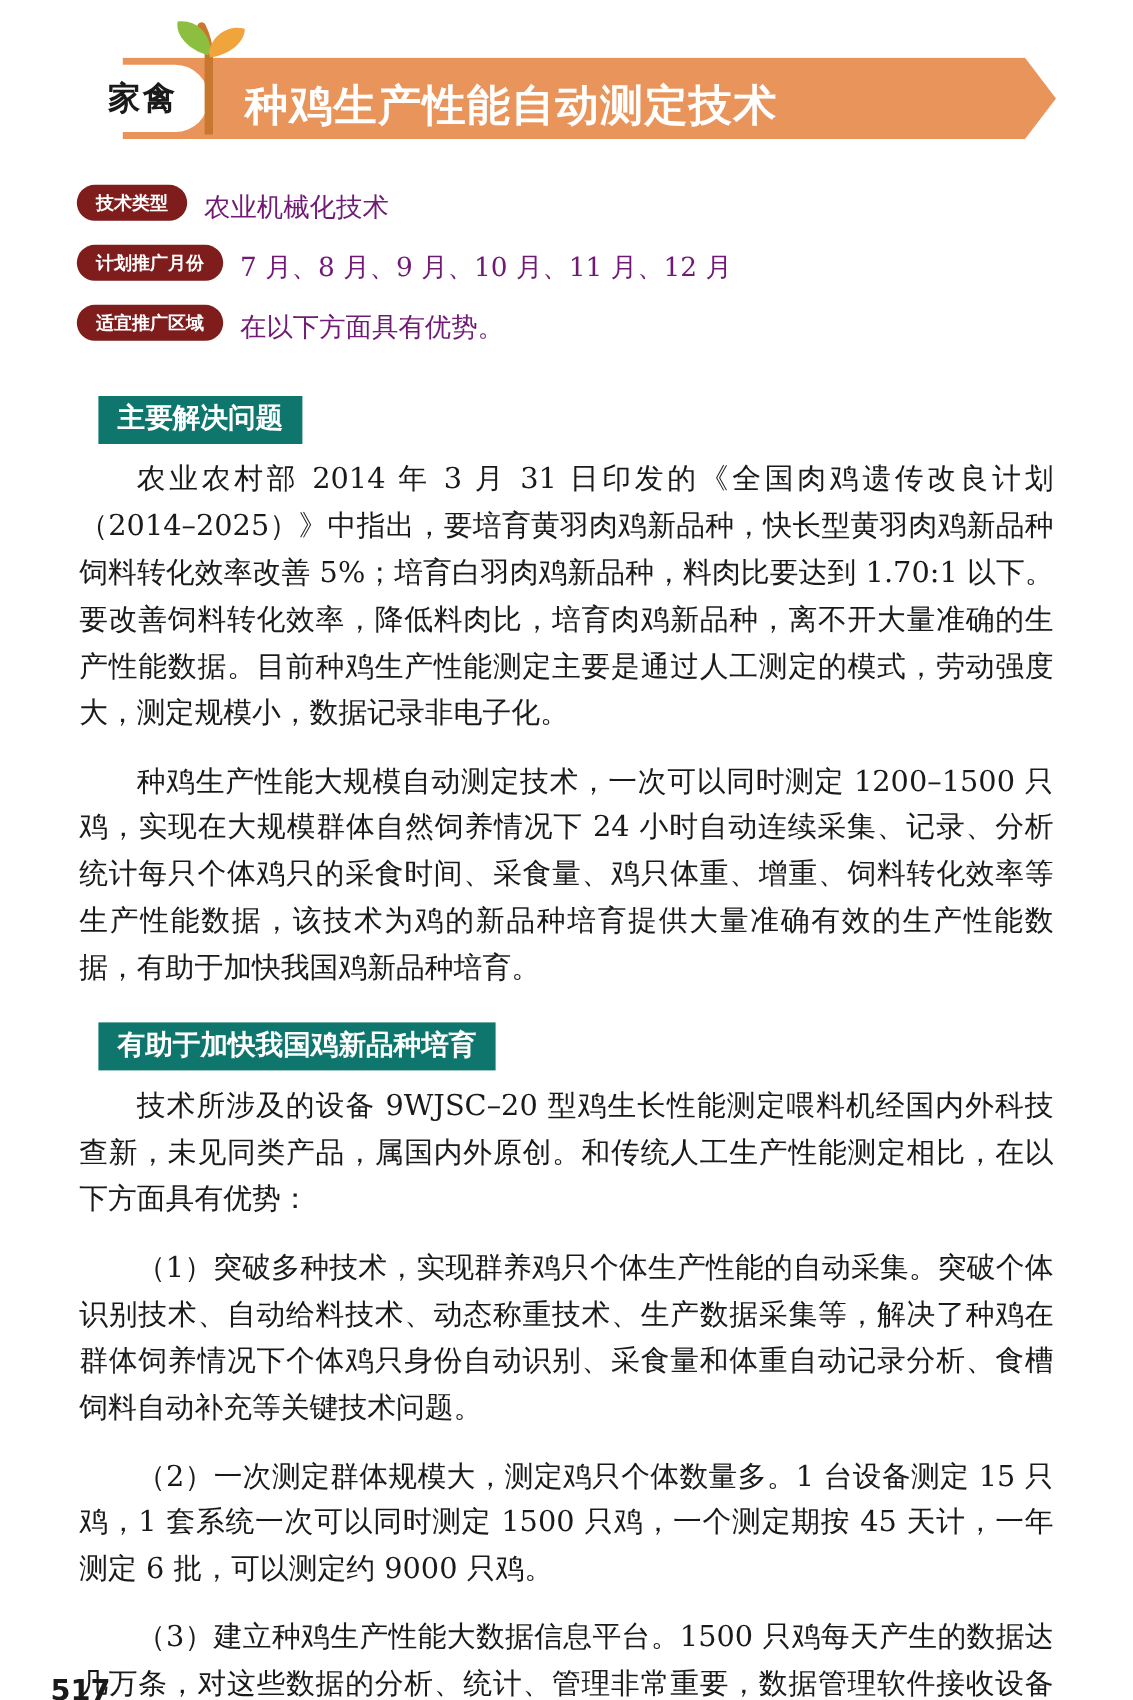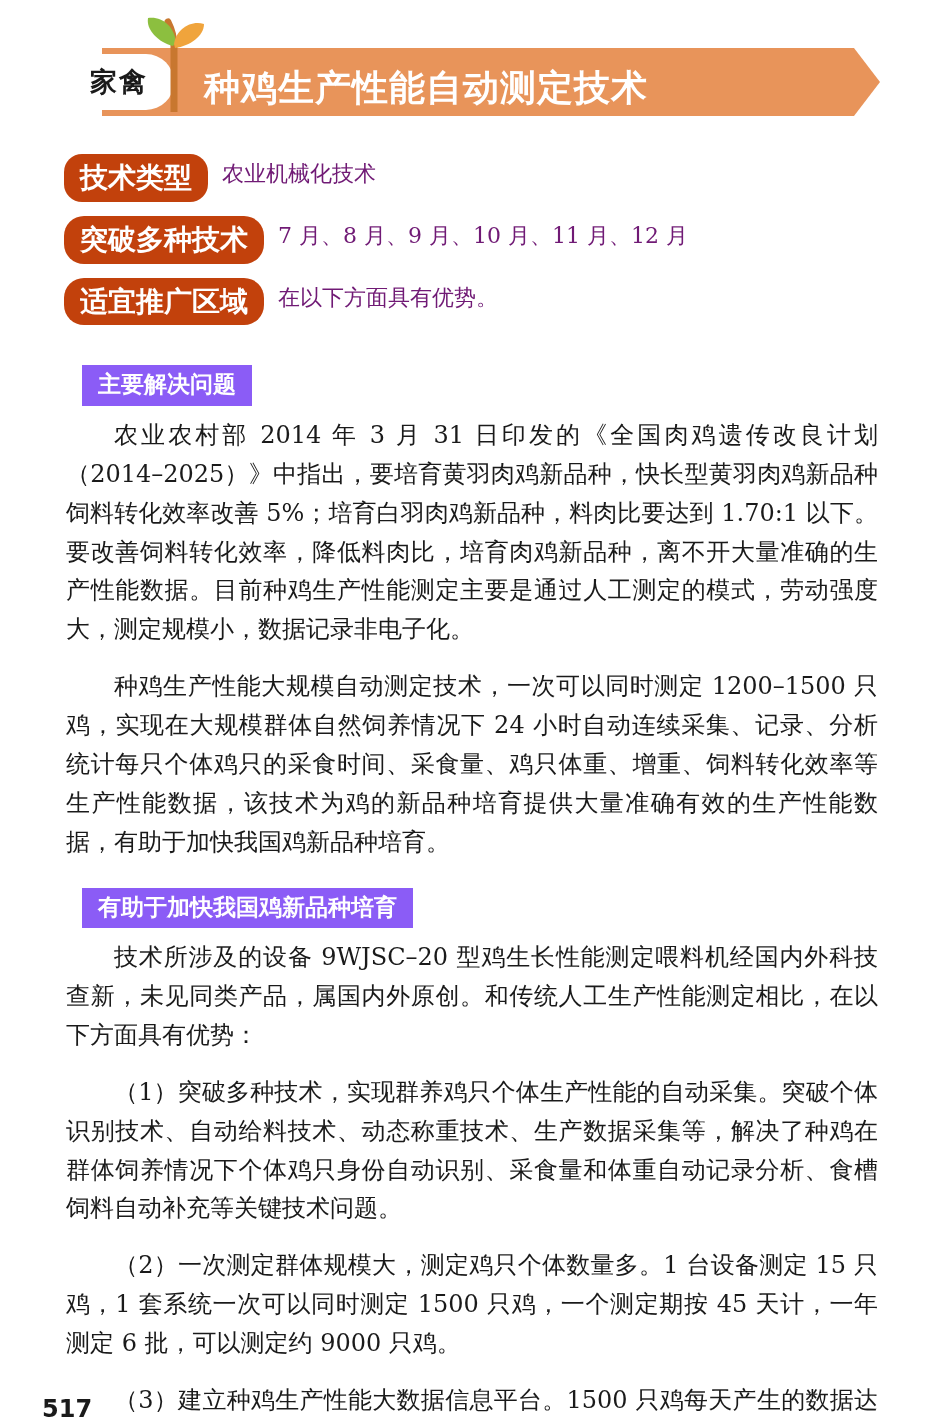--- a/index.html
+++ b/index.html
@@ -87,46 +87,46 @@
   
   .meta {
     margin-top: 26px;
   }
   .meta-row {
     display: flex;
     align-items: flex-start;
     margin-bottom: 14px;
   }
   .meta-label {
-    background: #c2410c;
+    background: #7f1d1d;
     color: #ffffff;
     font-family: "DejaVu Sans", "Liberation Sans", sans-serif;
     font-weight: bold;
-    font-size: 28px;
+    font-size: 15px;
     border-radius: 18px;
     padding: 5px 16px;
     white-space: nowrap;
     flex: none;
     line-height: 1.35;
   }
   .meta-label.wide { border-radius: 20px; }
   .meta-value {
     margin-left: 14px;
     font-size: 22px;
     line-height: 1.45;
     padding-top: 4px;
     color: #701a75;
     font-family: "DejaVu Serif", "Liberation Serif", serif;
   }
   .meta-value .line { display: block; }
 
   
   .section-heading {
     display: inline-block;
-    background: #8b5cf6;
+    background: #0f766e;
     color: #ffffff;
     font-family: "DejaVu Sans", "Liberation Sans", sans-serif;
     font-weight: bold;
     font-size: 23px;
     padding: 6px 16px 7px 16px;
     margin: 26px 0 10px 18px;
     line-height: 1.2;
   }
 
   
@@ -181,21 +181,21 @@
   <div class="meta">
 
     <div class="meta-row">
       <div class="meta-label">技术类型</div>
       <div class="meta-value">
         <span class="line">农业机械化技术</span>
       </div>
     </div>
 
     <div class="meta-row">
-      <div class="meta-label wide">突破多种技术</div>
+      <div class="meta-label wide">计划推广月份</div>
       <div class="meta-value">
         <span class="line">7 月、8 月、9 月、10 月、11 月、12 月</span>
       </div>
     </div>
 
     <div class="meta-row">
       <div class="meta-label wide">适宜推广区域</div>
       <div class="meta-value">
         <span class="line">在以下方面具有优势。</span>
       </div>

